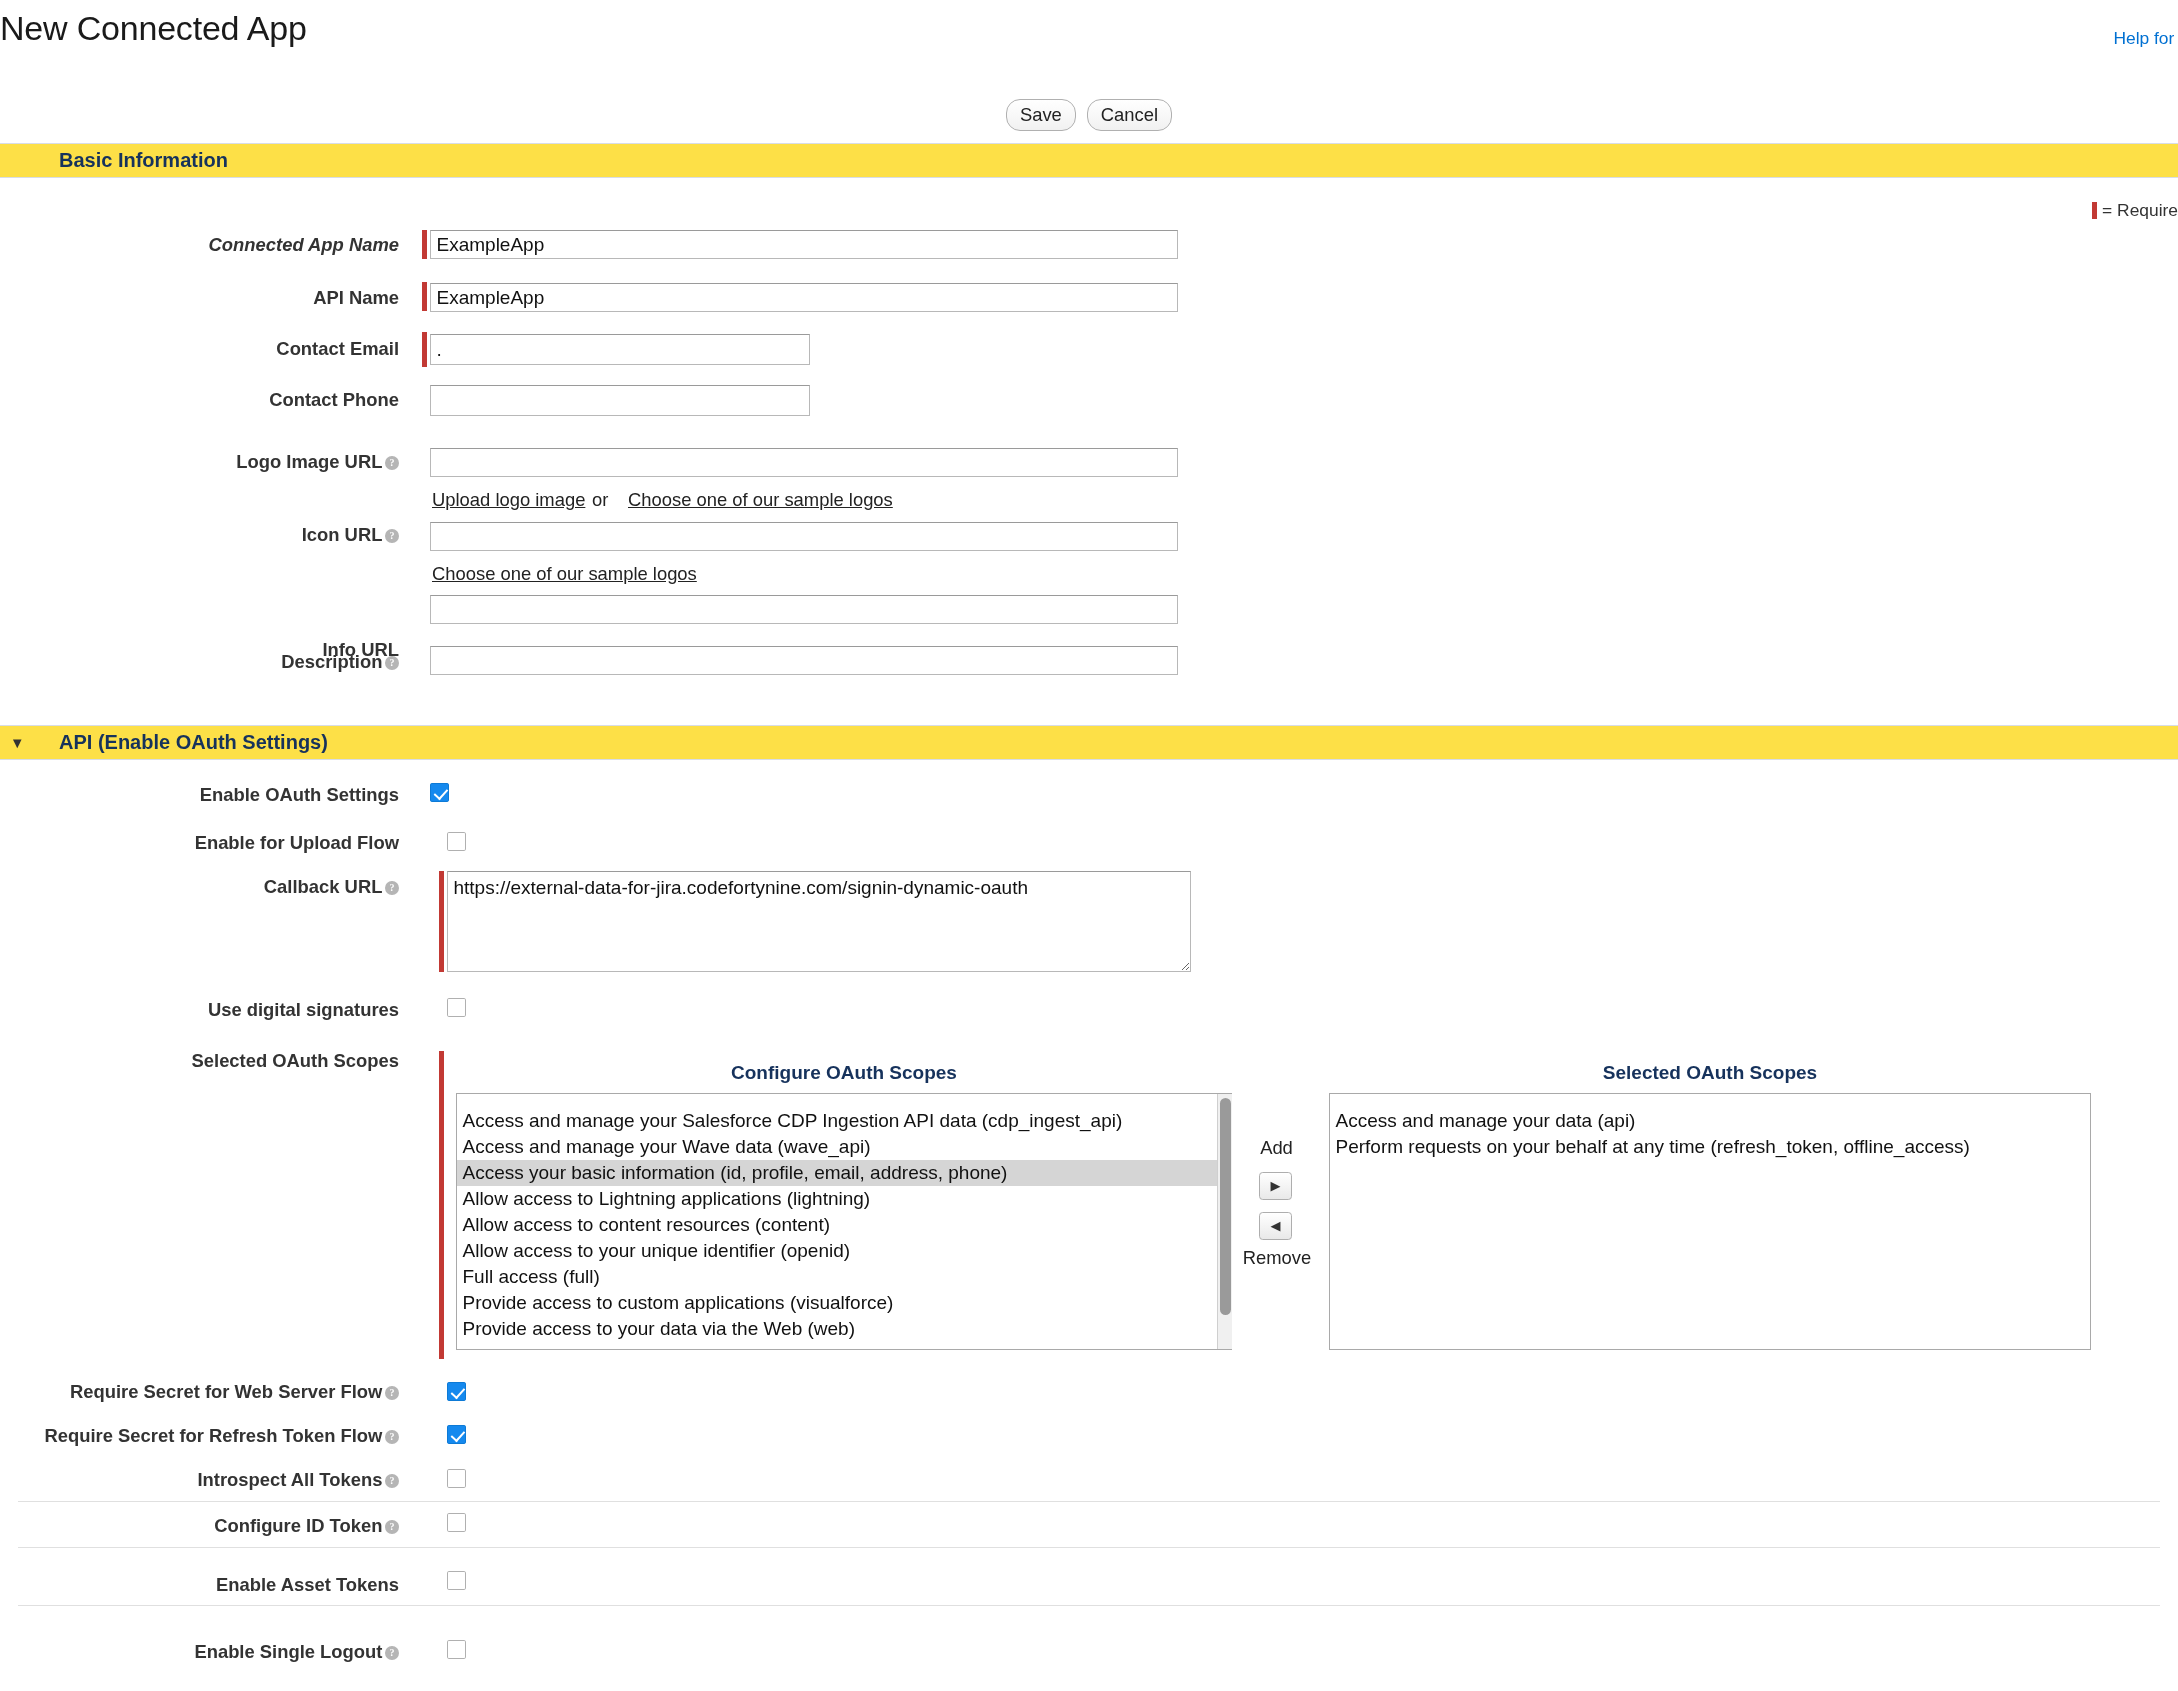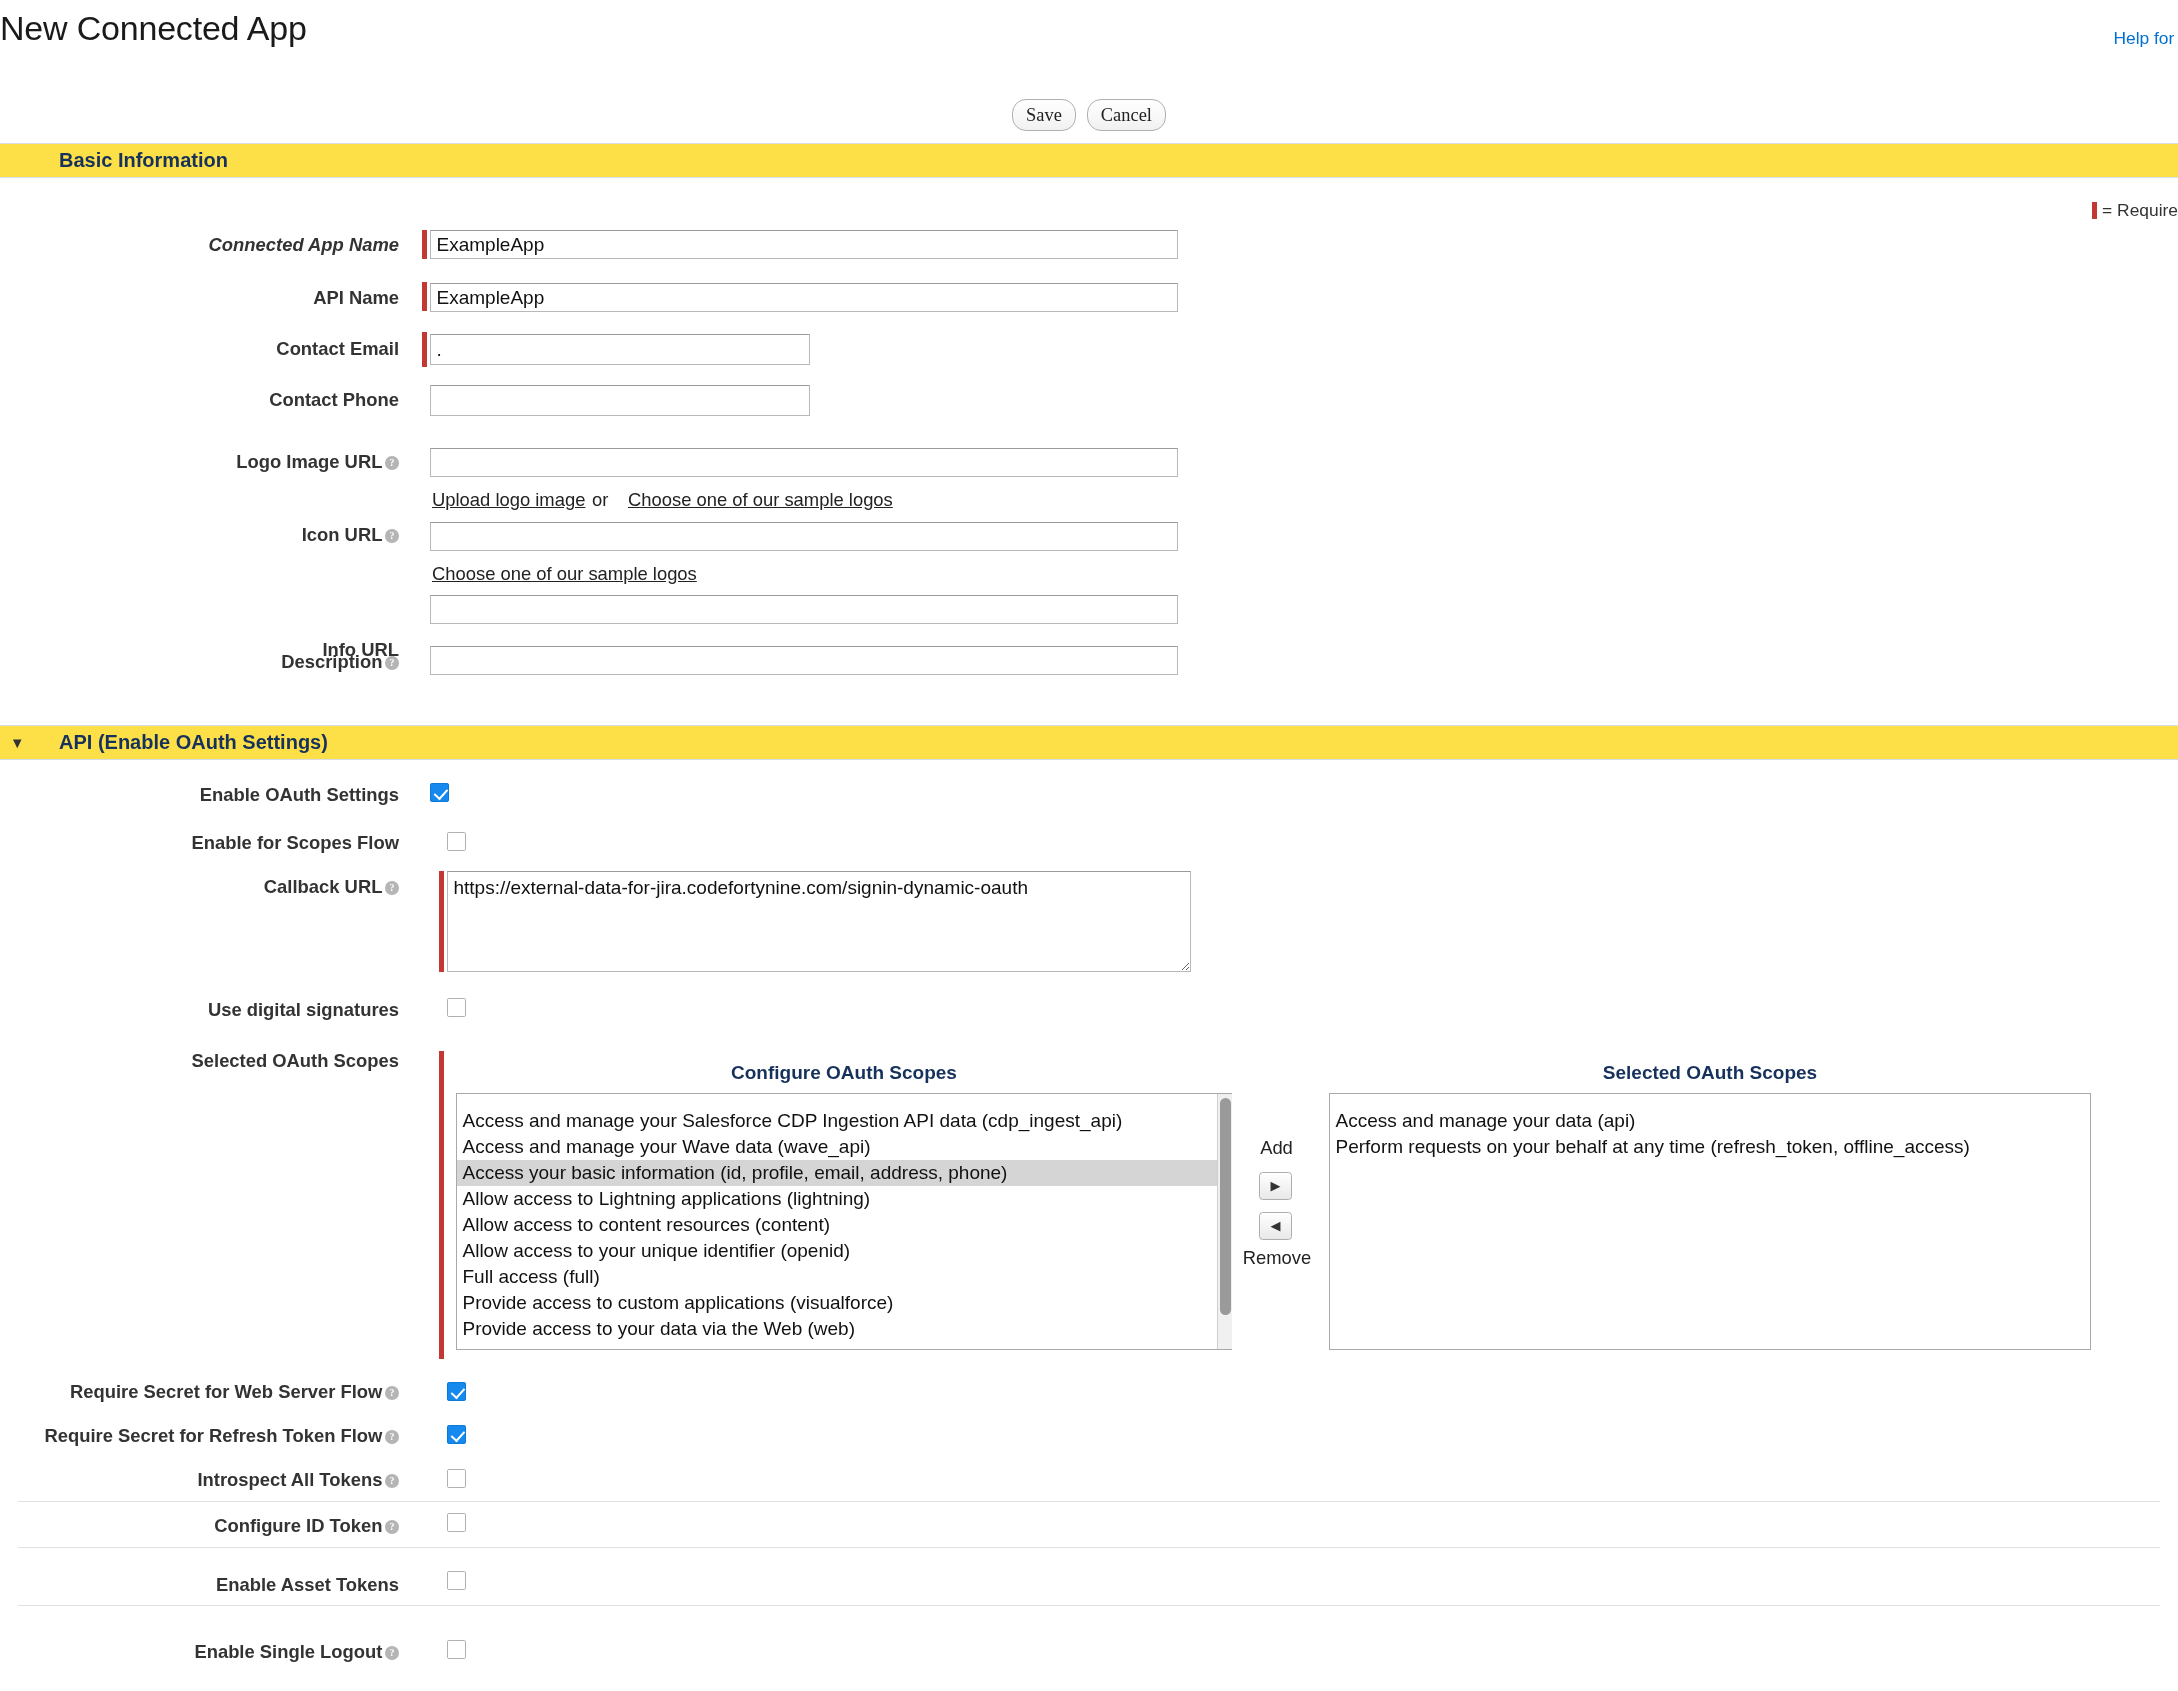--- a/index.html
+++ b/index.html
@@ -37,21 +37,21 @@
 
   
   .button-bar {
     position: absolute;
     left: 0; right: 0; top: 99px;
     display: flex;
     justify-content: center;
     gap: 11px;
   }
   .btn {
-    font-family: Liberation Serif, serif;
+    font-family: Liberation Sans, sans-serif;
     font-size: 18.4px;
     padding: 4.6px 13px 5.5px 13px;
     border: 0.9px solid #b0b0b0;
     border-radius: 14px;
     background: linear-gradient(to bottom, #ffffff 0%, #f1f1f1 100%);
     color: #222;
     cursor: pointer;
     line-height: 1.1;
     text-align: right;
   }
@@ -297,21 +297,21 @@
 <input class="txt" style="left: 430px; top: 646px; width: 748px; height: 29px;" value="">
 
 <div class="section-header" style="top:725px;">
   <span class="section-toggle">▼</span>
   <span class="title">API (Enable OAuth Settings)</span>
 </div>
 
 <div class="field-label" style="left:0px; width:399px; top:784px;">Enable OAuth Settings</div>
 <div class="cbox checked" style="left:430px; top:783px;"></div>
 
-<div class="field-label" style="left:0px; width:399px; top:832px;">Enable for Scopes Flow</div>
+<div class="field-label" style="left:0px; width:399px; top:832px;">Enable for Upload Flow</div>
 <div class="cbox" style="left:447px; top:832px;"></div>
 
 <div class="field-label" style="left:0px; width:399px; top:876px;"><span>Callback URL</span><span class="helpicon">?</span></div>
 <div class="req-bar" style="left:439px; top:871px; height:101px;"></div>
 <textarea class="txt" style="left: 447px; top: 871px; width: 744px; height: 101px;">https://external-data-for-jira.codefortynine.com/signin-dynamic-oauth</textarea>
 
 <div class="field-label" style="left:0px; width:399px; top:999px;">Use digital signatures</div>
 <div class="cbox" style="left:447px; top:998px;"></div>
 
 <div class="field-label" style="left:0px; width:399px; top:1050px;">Selected OAuth Scopes</div>

